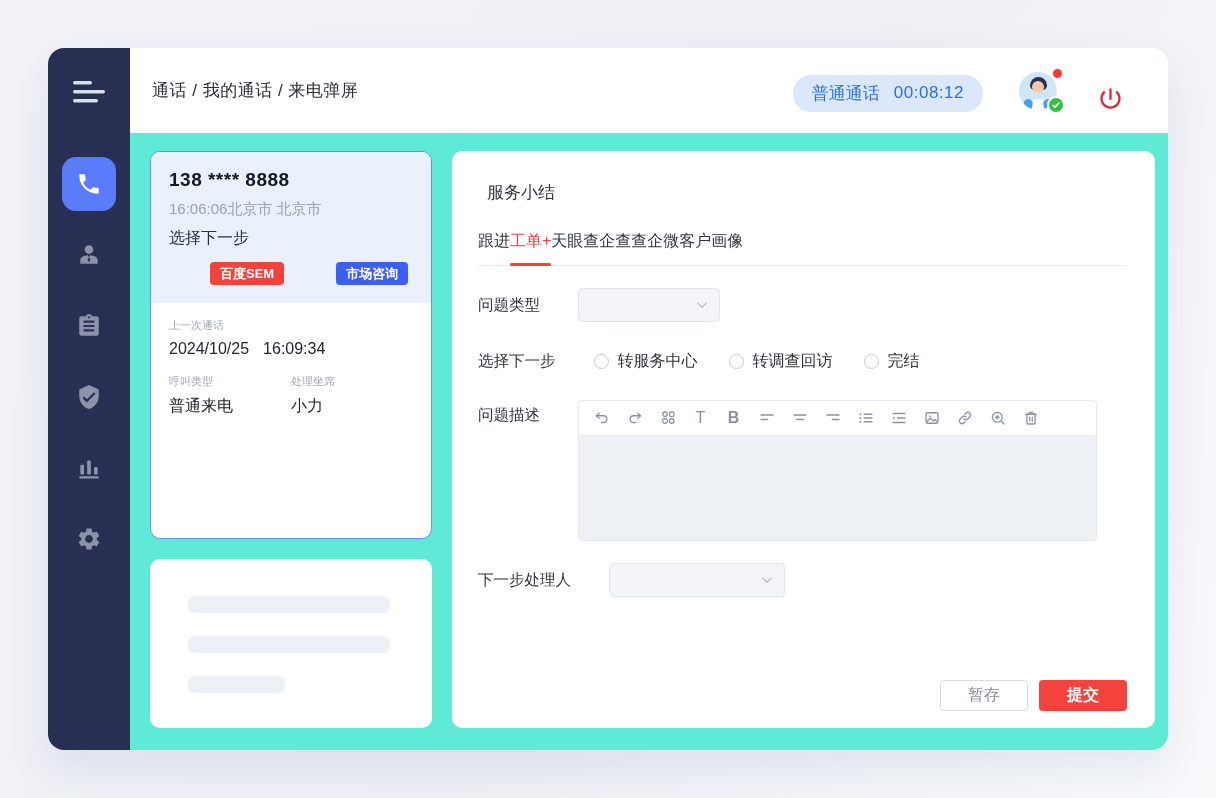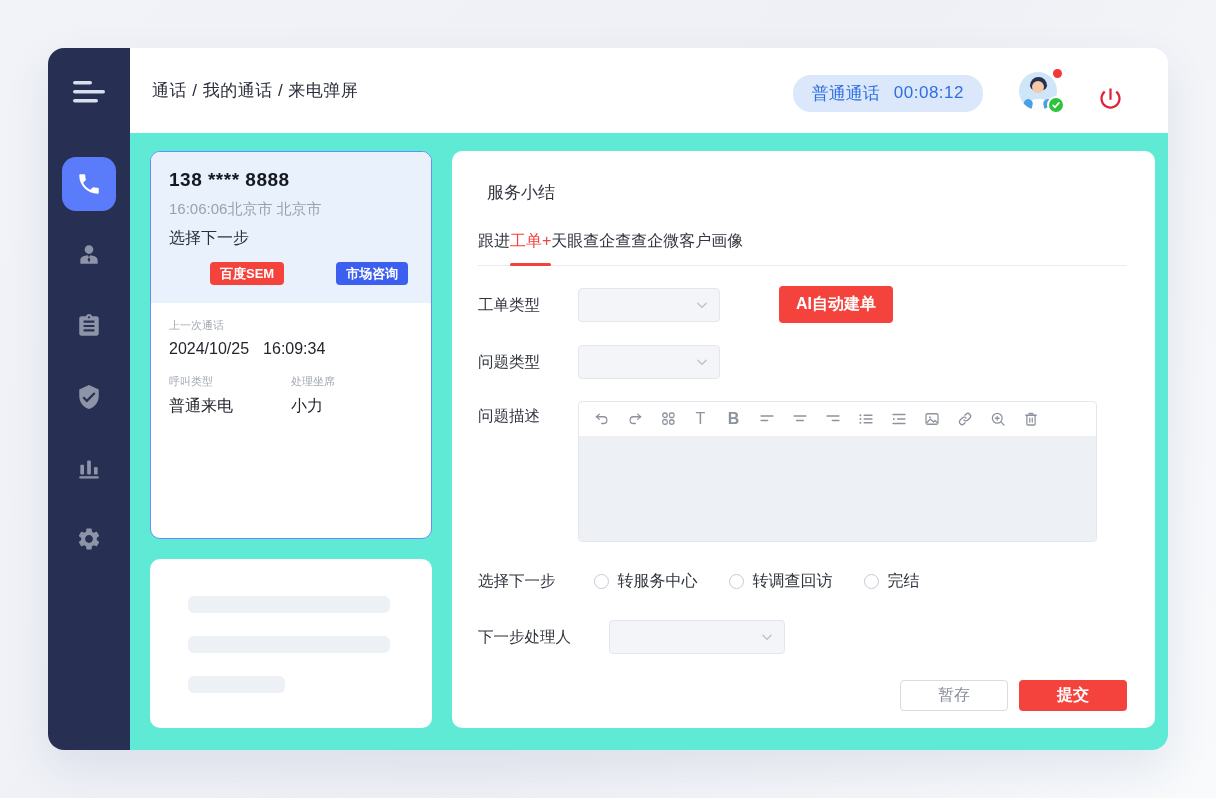--- a/index.html
+++ b/index.html
@@ -108,21 +108,21 @@
   .tb-txt { font-size:16px; color:#8d939e; font-weight:400; }
   .tb-txt.bold { font-weight:700; }
   .editor-body { height:104px; background:#edf0f4; cursor:text; }
 
   .radio-row { display:flex; align-items:center; gap:31px; font-size:16px; color:#2f333c; line-height:34px; }
   .radio-opt { display:flex; align-items:center; cursor:pointer; }
   .radio-circle { width:15px; height:15px; border:1px solid #c4cad6; border-radius:50%;
     background:#fff; margin-right:9px; flex:none; }
 
   .actions { margin-top:auto; display:flex; justify-content:flex-end; gap:11px; padding-top:20px; }
-  .btn { width:108px; height:31px; border-radius:4px; font-size:16px; cursor:pointer;
+  .btn { width:88px; height:31px; border-radius:4px; font-size:16px; cursor:pointer;
     font-family:"Liberation Sans","DejaVu Sans",sans-serif; }
   .btn-draft { background:#fff; border:1px solid #d8dbe1; color:#8a8f9a; }
   .btn-submit { background:#f4433c; border:none; color:#fff; font-weight:600; }
 </style>
 </head>
 <body>
 
 <div class="app">
 
   <div class="sidebar">
@@ -259,125 +259,27 @@
       </div>
 
       <div class="sub-tabs">
         <span class="stab">跟进</span>
         <span class="stab active">工单+</span>
         <span class="stab">天眼查</span>
         <span class="stab">企查查</span>
         <span class="stab">企微客户画像</span>
       </div>
 
-      <div class="form-row" style="margin-top:20px">
-        <span class="form-label">工单类型</span>
-        <div class="select">
-          <svg viewBox="0 0 24 24" fill="none" stroke="#b9bec7" stroke-width="2.2" stroke-linecap="round" stroke-linejoin="round">
-              <path d="M5 9l7 7 7-7"></path>
-            </svg>
-        </div>
-        <button class="ai-btn">AI自动建单</button>
-      </div>
 
       <div class="form-row">
         <span class="form-label">问题类型</span>
         <div class="select">
           <svg viewBox="0 0 24 24" fill="none" stroke="#b9bec7" stroke-width="2.2" stroke-linecap="round" stroke-linejoin="round">
               <path d="M5 9l7 7 7-7"></path>
             </svg>
-        </div>
-      </div>
-
-      <div class="form-row top-align">
-        <span class="form-label">问题描述</span>
-        <div class="editor">
-          <div class="toolbar">
-            <span class="tb-btn">
-                <svg viewBox="0 0 24 24" fill="none" stroke="currentColor" stroke-width="1.7" stroke-linecap="round" stroke-linejoin="round">
-                  <path d="M8.5 5.5 4.5 9l4 3.5"></path>
-                  <path d="M4.5 9h9.5a4.5 4.5 0 0 1 0 9h-2.5"></path>
-                </svg>
-              </span>
-            <span class="tb-btn">
-                <svg viewBox="0 0 24 24" fill="none" stroke="currentColor" stroke-width="1.7" stroke-linecap="round" stroke-linejoin="round">
-                  <path d="M15.5 5.5 19.5 9l-4 3.5"></path>
-                  <path d="M19.5 9H10a4.5 4.5 0 0 0 0 9h2.5"></path>
-                </svg>
-              </span>
-            <span class="tb-btn">
-                <svg viewBox="0 0 24 24" fill="none" stroke="currentColor" stroke-width="1.7">
-                  <rect x="5" y="4" width="6" height="6" rx="3"></rect>
-                  <rect x="14" y="4" width="6" height="6" rx="2"></rect>
-                  <rect x="5" y="13" width="6" height="6" rx="2"></rect>
-                  <rect x="14" y="13" width="6" height="6" rx="3"></rect>
-                </svg>
-              </span>
-            <span class="tb-btn">
-                <span class="tb-txt">T</span>
-              </span>
-            <span class="tb-btn">
-                <span class="tb-txt bold">B</span>
-              </span>
-            <span class="tb-btn">
-                <svg viewBox="0 0 24 24" fill="none" stroke="currentColor" stroke-width="1.7" stroke-linecap="round">
-                  <path d="M4 8h16M4 14h9"></path>
-                </svg>
-              </span>
-            <span class="tb-btn">
-                <svg viewBox="0 0 24 24" fill="none" stroke="currentColor" stroke-width="1.7" stroke-linecap="round">
-                  <path d="M4 8h16M7.5 14h9"></path>
-                </svg>
-              </span>
-            <span class="tb-btn">
-                <svg viewBox="0 0 24 24" fill="none" stroke="currentColor" stroke-width="1.7" stroke-linecap="round">
-                  <path d="M4 8h16M11 14h9"></path>
-                </svg>
-              </span>
-            <span class="tb-btn">
-                <svg viewBox="0 0 24 24" fill="none" stroke="currentColor" stroke-width="1.7" stroke-linecap="round">
-                  <path d="M9.5 7h10.5M9.5 12h10.5M9.5 17h10.5"></path>
-                  <path d="M4.5 7h.01M4.5 12h.01M4.5 17h.01" stroke-width="2.6"></path>
-                </svg>
-              </span>
-            <span class="tb-btn">
-                <svg viewBox="0 0 24 24" fill="none" stroke="currentColor" stroke-width="1.7" stroke-linecap="round">
-                  <path d="M4 6h16M10 12h10M4 18h16"></path>
-                  <path d="M4 10.5l3.5 1.5L4 13.5z" fill="currentColor" stroke="none"></path>
-                </svg>
-              </span>
-            <span class="tb-btn">
-                <svg viewBox="0 0 24 24" fill="none" stroke="currentColor" stroke-width="1.7" stroke-linejoin="round">
-                  <rect x="4" y="5" width="16" height="14" rx="2"></rect>
-                  <path d="M5 17l5-5 4 4 2-2 3 3"></path>
-                  <circle cx="9.2" cy="9.5" r="1.2" fill="currentColor" stroke="none"></circle>
-                </svg>
-              </span>
-            <span class="tb-btn">
-                <svg viewBox="0 0 24 24" fill="none" stroke="currentColor" stroke-width="1.7" stroke-linecap="round">
-                  <path d="M10.6 13.4a3.6 3.6 0 0 0 5.1 0l2.7-2.7a3.6 3.6 0 0 0-5.1-5.1l-1.4 1.4"></path>
-                  <path d="M13.4 10.6a3.6 3.6 0 0 0-5.1 0l-2.7 2.7a3.6 3.6 0 0 0 5.1 5.1l1.4-1.4"></path>
-                </svg>
-              </span>
-            <span class="tb-btn">
-                <svg viewBox="0 0 24 24" fill="none" stroke="currentColor" stroke-width="1.7" stroke-linecap="round">
-                  <circle cx="11" cy="11" r="6.5"></circle>
-                  <path d="M11 8.5v5M8.5 11h5M16.2 16.2 20 20"></path>
-                </svg>
-              </span>
-            <span class="tb-btn">
-                <svg viewBox="0 0 24 24" fill="none" stroke="currentColor" stroke-width="1.7" stroke-linecap="round" stroke-linejoin="round">
-                  <path d="M5 7h14"></path>
-                  <path d="M9.5 4.5h5"></path>
-                  <rect x="6.5" y="7" width="11" height="13" rx="1.5"></rect>
-                  <path d="M10.3 11v5M13.7 11v5"></path>
-                </svg>
-              </span>
-          </div>
-          <div class="editor-body"></div>
         </div>
       </div>
 
       <div class="form-row">
         <span class="form-label">选择下一步</span>
         <div class="radio-row">
           <span class="radio-opt">
             <span class="radio-circle"></span>
             <span>转服务中心</span>
           </span>
@@ -385,20 +287,109 @@
             <span class="radio-circle"></span>
             <span>转调查回访</span>
           </span>
           <span class="radio-opt">
             <span class="radio-circle"></span>
             <span>完结</span>
           </span>
         </div>
       </div>
 
+      <div class="form-row top-align">
+        <span class="form-label">问题描述</span>
+        <div class="editor">
+          <div class="toolbar">
+            <span class="tb-btn">
+                <svg viewBox="0 0 24 24" fill="none" stroke="currentColor" stroke-width="1.7" stroke-linecap="round" stroke-linejoin="round">
+                  <path d="M8.5 5.5 4.5 9l4 3.5"></path>
+                  <path d="M4.5 9h9.5a4.5 4.5 0 0 1 0 9h-2.5"></path>
+                </svg>
+              </span>
+            <span class="tb-btn">
+                <svg viewBox="0 0 24 24" fill="none" stroke="currentColor" stroke-width="1.7" stroke-linecap="round" stroke-linejoin="round">
+                  <path d="M15.5 5.5 19.5 9l-4 3.5"></path>
+                  <path d="M19.5 9H10a4.5 4.5 0 0 0 0 9h2.5"></path>
+                </svg>
+              </span>
+            <span class="tb-btn">
+                <svg viewBox="0 0 24 24" fill="none" stroke="currentColor" stroke-width="1.7">
+                  <rect x="5" y="4" width="6" height="6" rx="3"></rect>
+                  <rect x="14" y="4" width="6" height="6" rx="2"></rect>
+                  <rect x="5" y="13" width="6" height="6" rx="2"></rect>
+                  <rect x="14" y="13" width="6" height="6" rx="3"></rect>
+                </svg>
+              </span>
+            <span class="tb-btn">
+                <span class="tb-txt">T</span>
+              </span>
+            <span class="tb-btn">
+                <span class="tb-txt bold">B</span>
+              </span>
+            <span class="tb-btn">
+                <svg viewBox="0 0 24 24" fill="none" stroke="currentColor" stroke-width="1.7" stroke-linecap="round">
+                  <path d="M4 8h16M4 14h9"></path>
+                </svg>
+              </span>
+            <span class="tb-btn">
+                <svg viewBox="0 0 24 24" fill="none" stroke="currentColor" stroke-width="1.7" stroke-linecap="round">
+                  <path d="M4 8h16M7.5 14h9"></path>
+                </svg>
+              </span>
+            <span class="tb-btn">
+                <svg viewBox="0 0 24 24" fill="none" stroke="currentColor" stroke-width="1.7" stroke-linecap="round">
+                  <path d="M4 8h16M11 14h9"></path>
+                </svg>
+              </span>
+            <span class="tb-btn">
+                <svg viewBox="0 0 24 24" fill="none" stroke="currentColor" stroke-width="1.7" stroke-linecap="round">
+                  <path d="M9.5 7h10.5M9.5 12h10.5M9.5 17h10.5"></path>
+                  <path d="M4.5 7h.01M4.5 12h.01M4.5 17h.01" stroke-width="2.6"></path>
+                </svg>
+              </span>
+            <span class="tb-btn">
+                <svg viewBox="0 0 24 24" fill="none" stroke="currentColor" stroke-width="1.7" stroke-linecap="round">
+                  <path d="M4 6h16M10 12h10M4 18h16"></path>
+                  <path d="M4 10.5l3.5 1.5L4 13.5z" fill="currentColor" stroke="none"></path>
+                </svg>
+              </span>
+            <span class="tb-btn">
+                <svg viewBox="0 0 24 24" fill="none" stroke="currentColor" stroke-width="1.7" stroke-linejoin="round">
+                  <rect x="4" y="5" width="16" height="14" rx="2"></rect>
+                  <path d="M5 17l5-5 4 4 2-2 3 3"></path>
+                  <circle cx="9.2" cy="9.5" r="1.2" fill="currentColor" stroke="none"></circle>
+                </svg>
+              </span>
+            <span class="tb-btn">
+                <svg viewBox="0 0 24 24" fill="none" stroke="currentColor" stroke-width="1.7" stroke-linecap="round">
+                  <path d="M10.6 13.4a3.6 3.6 0 0 0 5.1 0l2.7-2.7a3.6 3.6 0 0 0-5.1-5.1l-1.4 1.4"></path>
+                  <path d="M13.4 10.6a3.6 3.6 0 0 0-5.1 0l-2.7 2.7a3.6 3.6 0 0 0 5.1 5.1l1.4-1.4"></path>
+                </svg>
+              </span>
+            <span class="tb-btn">
+                <svg viewBox="0 0 24 24" fill="none" stroke="currentColor" stroke-width="1.7" stroke-linecap="round">
+                  <circle cx="11" cy="11" r="6.5"></circle>
+                  <path d="M11 8.5v5M8.5 11h5M16.2 16.2 20 20"></path>
+                </svg>
+              </span>
+            <span class="tb-btn">
+                <svg viewBox="0 0 24 24" fill="none" stroke="currentColor" stroke-width="1.7" stroke-linecap="round" stroke-linejoin="round">
+                  <path d="M5 7h14"></path>
+                  <path d="M9.5 4.5h5"></path>
+                  <rect x="6.5" y="7" width="11" height="13" rx="1.5"></rect>
+                  <path d="M10.3 11v5M13.7 11v5"></path>
+                </svg>
+              </span>
+          </div>
+          <div class="editor-body"></div>
+        </div>
+      </div>
+
       <div class="form-row">
         <span class="form-label">下一步处理人</span>
         <div class="select wide">
           <svg viewBox="0 0 24 24" fill="none" stroke="#b9bec7" stroke-width="2.2" stroke-linecap="round" stroke-linejoin="round">
               <path d="M5 9l7 7 7-7"></path>
             </svg>
         </div>
       </div>
 
       <div class="actions">

